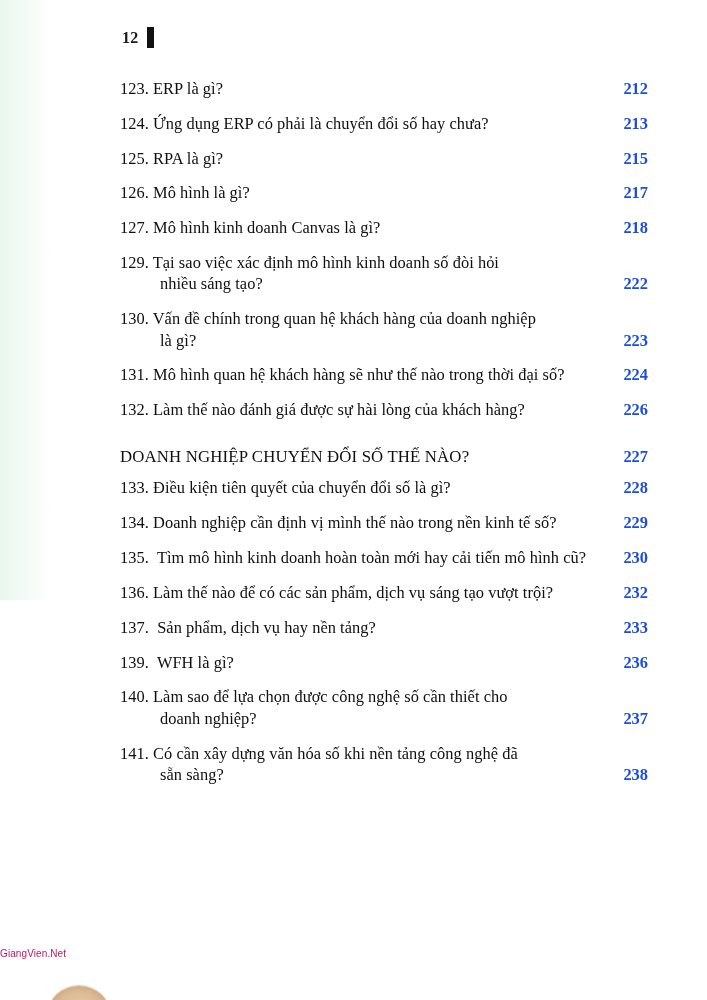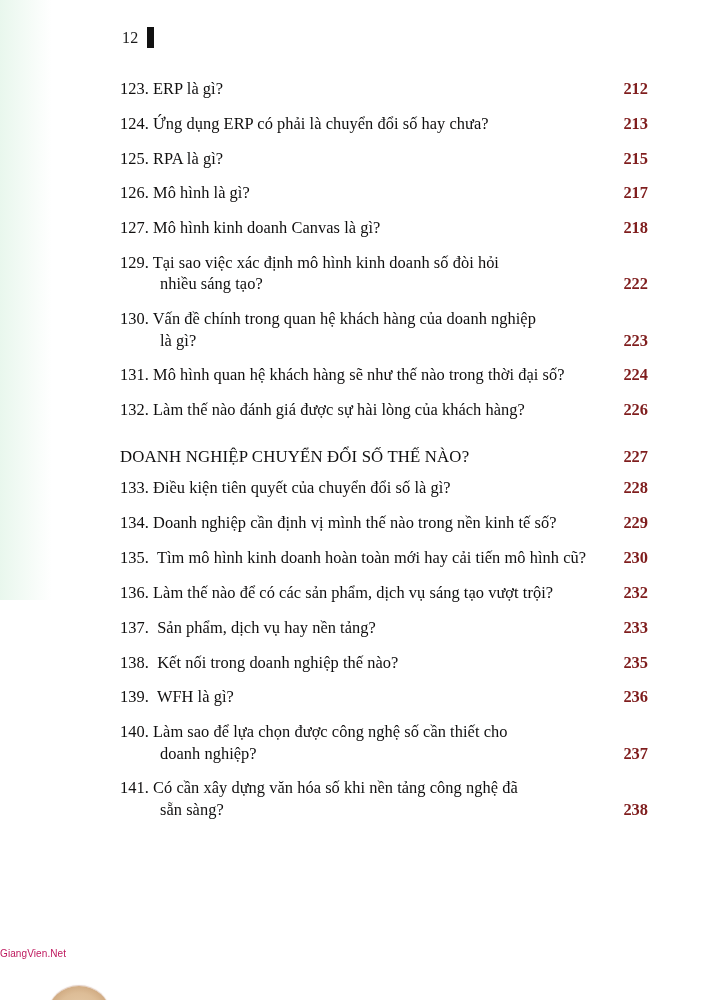--- a/index.html
+++ b/index.html
@@ -37,21 +37,21 @@
   .running-head {
     position: absolute;
     left: 122px;
     top: 27px;
     display: flex;
     align-items: center;
     gap: 9px;
   }
   .folio {
     font-size: 16px;
-    font-weight: 400;
+    font-weight: 700;
     color: #1b1b1b;
     letter-spacing: 0.2px;
     line-height: 1;
   }
   .head-rule {
     display: inline-block;
     width: 7px;
     height: 21px;
     background: #111111;
   }
@@ -84,21 +84,21 @@
     letter-spacing: 0.05px;
     padding-left: 40px;
     text-indent: -40px;
     flex: 1 1 auto;
     white-space: pre-wrap;
   }
 
   .entry-page {
     font-size: 16.4px;
     font-weight: 700;
-    color: #7f1d1d;
+    color: #1d4ed8;
     line-height: 1.30;
     text-align: right;
     min-width: 34px;
     flex: 0 0 auto;
     align-self: flex-end;
   }
 
   
   .toc-entry.top-aligned .entry-page {
     align-self: flex-start;
@@ -242,26 +242,20 @@
         </div>
       </div>
       <div class="toc-entry top-aligned">
         <div class="entry-row">
           <span class="entry-text">137.  Sản phẩm, dịch vụ hay nền tảng?</span>
           <span class="entry-page">233</span>
         </div>
       </div>
       <div class="toc-entry top-aligned">
         <div class="entry-row">
-          <span class="entry-text">138.  Kết nối trong doanh nghiệp thế nào?</span>
-          <span class="entry-page">235</span>
-        </div>
-      </div>
-      <div class="toc-entry top-aligned">
-        <div class="entry-row">
           <span class="entry-text">139.  WFH là gì?</span>
           <span class="entry-page">236</span>
         </div>
       </div>
       <div class="toc-entry">
         <div class="entry-row">
           <span class="entry-text">140. Làm sao để lựa chọn được công nghệ số cần thiết cho
 doanh nghiệp?</span>
           <span class="entry-page">237</span>
         </div>

